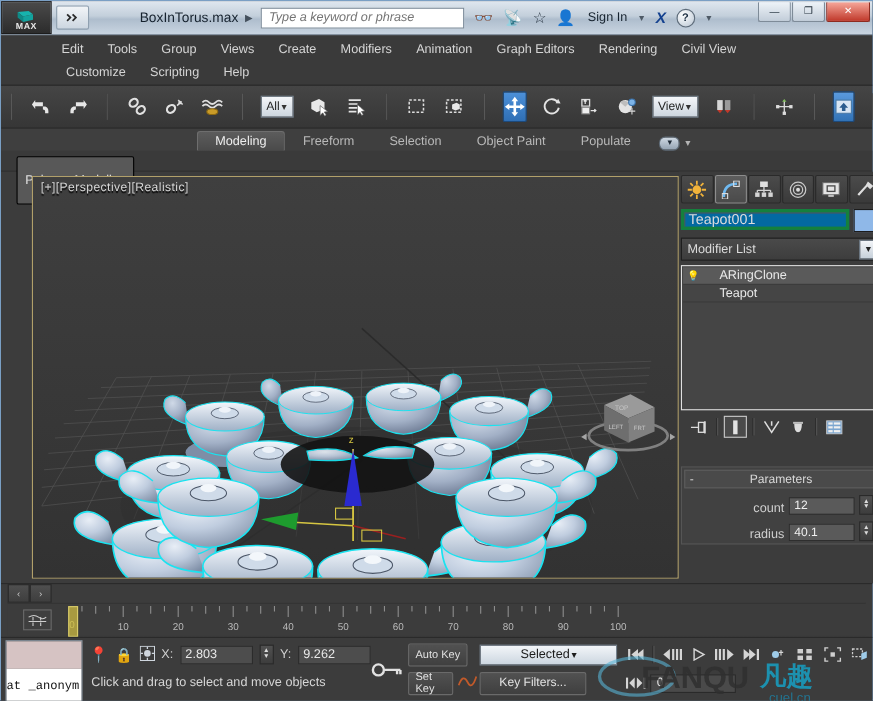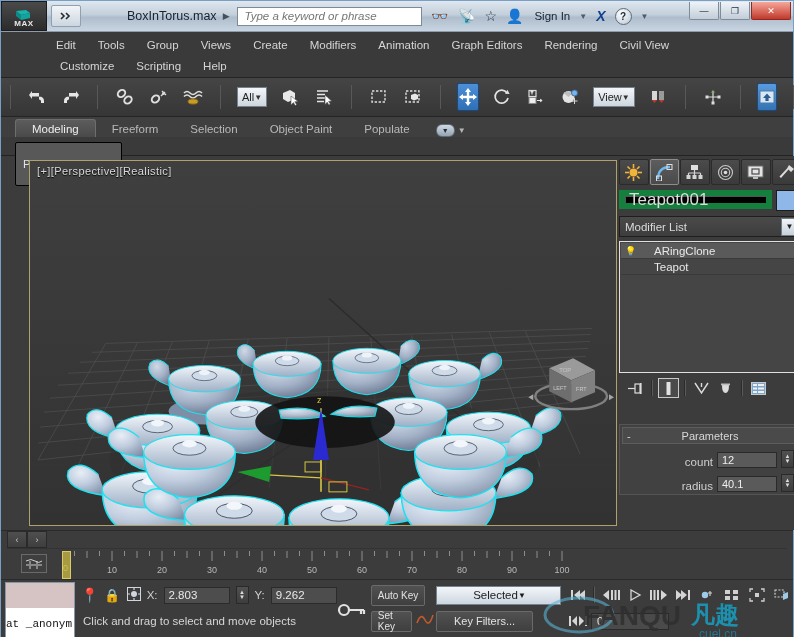--- a/index.html
+++ b/index.html
@@ -68,21 +68,21 @@
     border:1px solid #75818d;display:flex;align-items:center;
     padding:0 4px;box-sizing:border-box;font-size:11px;color:#1f1f1f;
     justify-content:space-between;}
   .combo .cv{overflow:hidden;white-space:nowrap;}
   .combo .cd{font-size:8px;color:#333;}
   .snapgrp{display:flex;align-items:center;gap:1px;margin-left:4px;}
   .snapnum{color:#ddd;font-size:13px;margin-right:-3px;}
 
   
   .ribbon{background:#3f3f3f;border-bottom:1px solid #232323;}
-  .ribtabs{display:flex;align-items:flex-end;height:20px;padding-left:14px;gap:0;}
+  .ribtabs{display:flex;align-items:flex-end;height:20px;padding-left:14px;gap:0;justify-content:center;}
   .ribtab{font-size:11.5px;color:#b9b9b9;padding:3px 16px 2px 16px;}
   .ribtab.active{background:linear-gradient(#5c5c5c,#4a4a4a);color:#eee;
     border:1px solid #6e6e6e;border-bottom:0;border-radius:3px 3px 0 0;}
   .ribdrop{margin-left:10px;display:flex;align-items:center;gap:3px;}
   .ribpill{width:17px;height:11px;border-radius:6px;
     background:linear-gradient(#cfd9e3,#94a3b2);border:1px solid #5f6b77;
     display:flex;align-items:center;justify-content:center;font-size:7px;color:#1e2a36;}
   .ribpanel{height:18px;display:flex;align-items:center;padding-left:14px;
     background:#3a3a3a;}
   .ribpanelbtn{font-size:11.5px;color:#e2e2e2;background:#585858;
@@ -101,22 +101,22 @@
 
   
   .cmdpanel{width:188px;background:#3c3c3c;padding:3px 4px 0 2px;
     box-sizing:border-box;}
   .cptabs{display:flex;gap:1px;margin-bottom:5px;}
   .cptab{width:28px;height:24px;background:linear-gradient(#4b4b4b,#3a3a3a);
     border:1px solid #2a2a2a;border-radius:2px;display:flex;
     align-items:center;justify-content:center;}
   .cptab.active{background:linear-gradient(#5d5d5d,#4a4a4a);border-color:#8d8d8d;}
   .namerow{display:flex;gap:4px;margin-bottom:5px;}
-  .namefield{flex:1;height:19px;background:#000000;border:6px solid #15803d;
-    box-shadow:inset 1px 1px 0 #555;color:#dcdcdc;font-size:17px;
+  .namefield{flex:1;height:19px;background:#0369a1;border:3px solid #15803d;
+    box-shadow:inset 1px 1px 0 #555;color:#dcdcdc;font-size:13px;
     display:flex;align-items:center;padding:0 4px;box-sizing:border-box;}
   .colorchip{width:23px;height:19px;background:#8fb8e8;border:1px solid #1c1c1c;}
   .modlist{height:21px;background:linear-gradient(#4a4a4a,#3d3d3d);
     border:1px solid #1e1e1e;display:flex;align-items:center;
     justify-content:space-between;padding:0 2px 0 5px;box-sizing:border-box;
     color:#dadada;font-size:11.5px;margin-bottom:4px;}
   .modlist .dd{width:15px;height:16px;background:linear-gradient(#f3f5f8,#c6d0da);
     border:1px solid #6f7b87;display:flex;align-items:center;justify-content:center;
     font-size:8px;color:#222;}
   .stack{height:132px;background:#454545;border:1px solid #e0e0e0;

